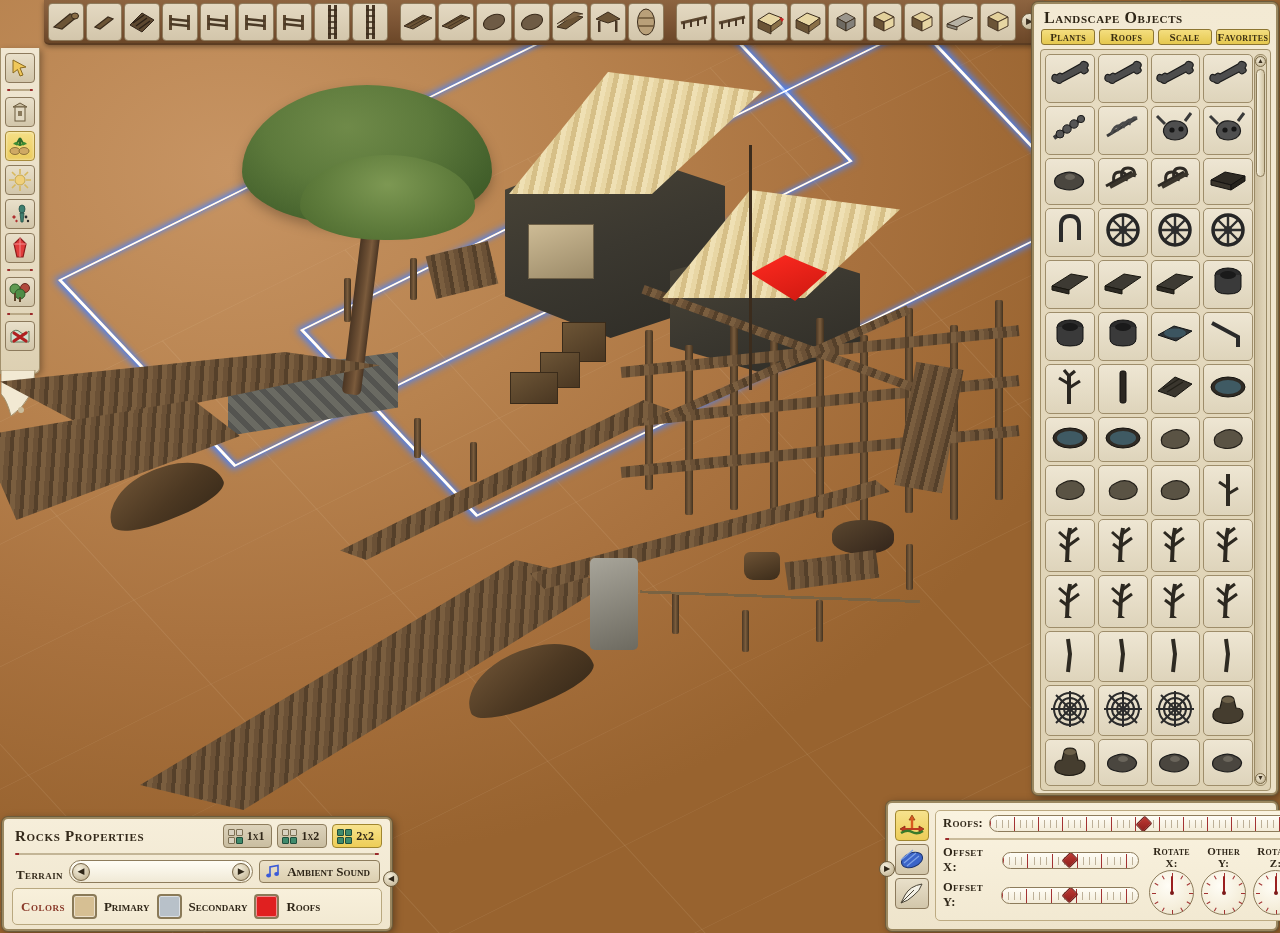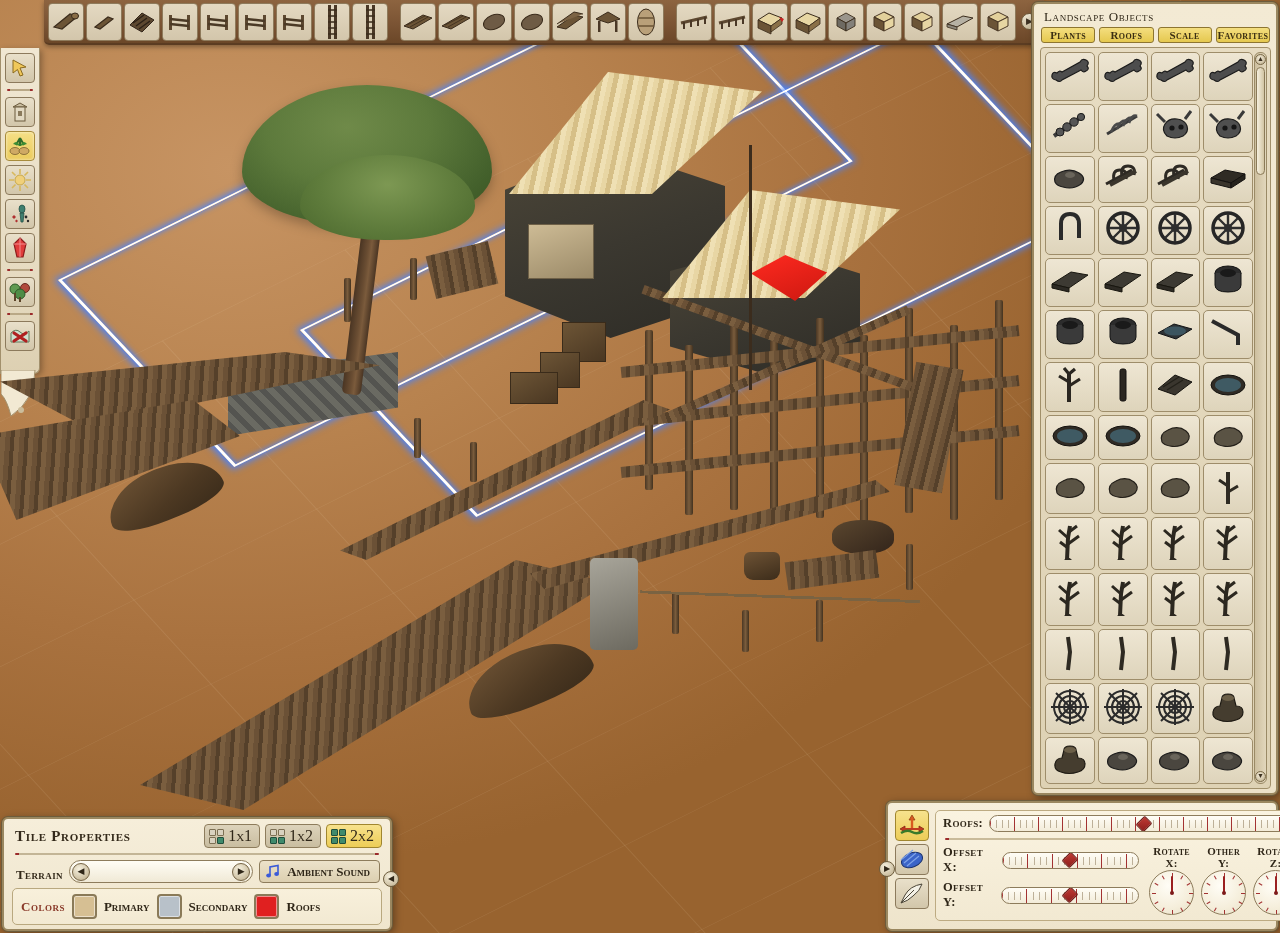--- a/index.html
+++ b/index.html
@@ -144,22 +144,22 @@
 
   
   #right-panel {
     position: absolute; right: 2px; top: 2px; width: 246px; height: 793px;
     background: linear-gradient(180deg,#f3ead4 0%,#ece1c7 100%);
     border: 2px solid #9a875f; border-radius: 6px;
     box-shadow: 0 0 0 1px #6c5c3c, 3px 3px 8px rgba(0,0,0,.4);
     padding: 4px 5px 6px 6px;
   }
   #rp-title {
-    font-variant: small-caps; font-size: 13px; letter-spacing: .6px;
-    color: #2e2516; padding: 1px 2px 2px 4px; font-weight: 400;
+    font-variant: small-caps; font-size: 16px; letter-spacing: .6px;
+    color: #2e2516; padding: 1px 2px 2px 4px; font-weight: 700;
   }
   #rp-tabs { display: flex; gap: 4px; padding: 0 1px 4px 1px; }
   .rp-tab {
     flex: 1; height: 16px; line-height: 14px; text-align: center;
     font-variant: small-caps; font-size: 11px; letter-spacing: .4px;
     background: linear-gradient(180deg,#f4de7f,#e5c84f);
     border: 1px solid #8d7530; border-radius: 3px;
     color: #3a2e12; font-weight: 600;
   }
   #rp-grid-wrap {
@@ -210,21 +210,21 @@
   .panel-title {
     font-variant: small-caps; font-size: 15px; letter-spacing: .7px;
     color: #33291a; font-weight: 600; padding-left: 3px;
   }
   #size-btns { display: flex; gap: 5px; }
   .size-btn {
     display: flex; align-items: center; gap: 4px;
     height: 24px; padding: 0 7px 0 4px;
     background: linear-gradient(180deg,#ddd3bb,#c9bda0);
     border: 1px solid #8d7c5c; border-radius: 4px;
-    font-size: 16px; color: #2f2618; font-variant: small-caps; font-weight: 400;
+    font-size: 12px; color: #2f2618; font-variant: small-caps; font-weight: 700;
   }
   .size-btn.active {
     background: linear-gradient(180deg,#f7e28d,#edcd57);
     border-color: #a0862f;
   }
   .mini-grid { display: grid; gap: 1px; }
   .mc { width: 7px; height: 7px; background: #d9d2c0; border: 1px solid #7d7054; border-radius: 1px; }
   .mc.on { background: #3f8a6c; border-color: #1f4f3c; }
   .hr-row {
     position: relative; height: 8px; margin: 2px 1px 1px 1px;
@@ -1082,21 +1082,21 @@
         <div id="sc-thumb"></div>
         <div class="sc-btn" id="sc-down">
           <span>▼</span>
         </div>
       </div>
     </div>
   </div>
 
   <div id="tile-panel">
     <div class="panel-hdr">
-      <div class="panel-title">Tile Properties</div>
+      <div class="panel-title">Rocks Properties</div>
       <div id="size-btns">
         <div class="size-btn">
           <div class="mini-grid" style="grid-template-columns:repeat(2,1fr)">
             <div class="mc"></div>
               <div class="mc"></div>
               <div class="mc"></div>
               <div class="mc on"></div>
           </div>
           <span>1x1</span>
         </div>

